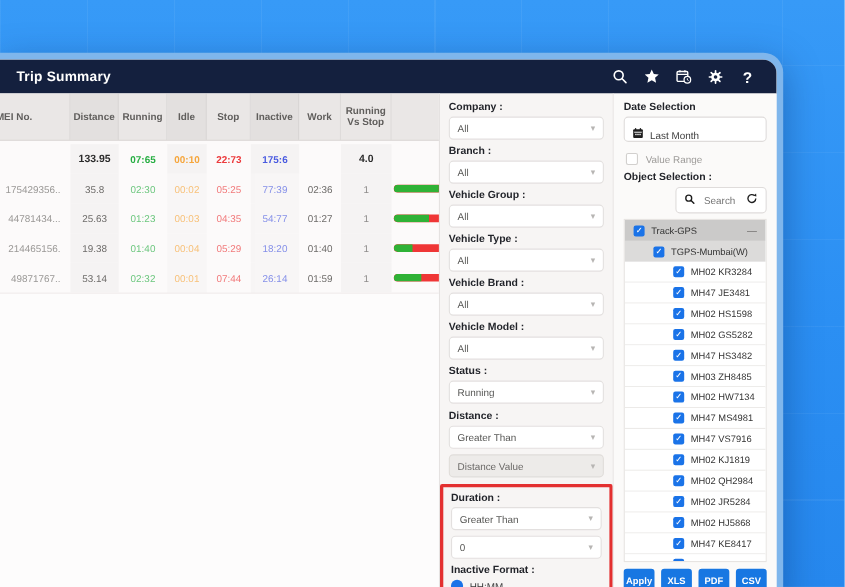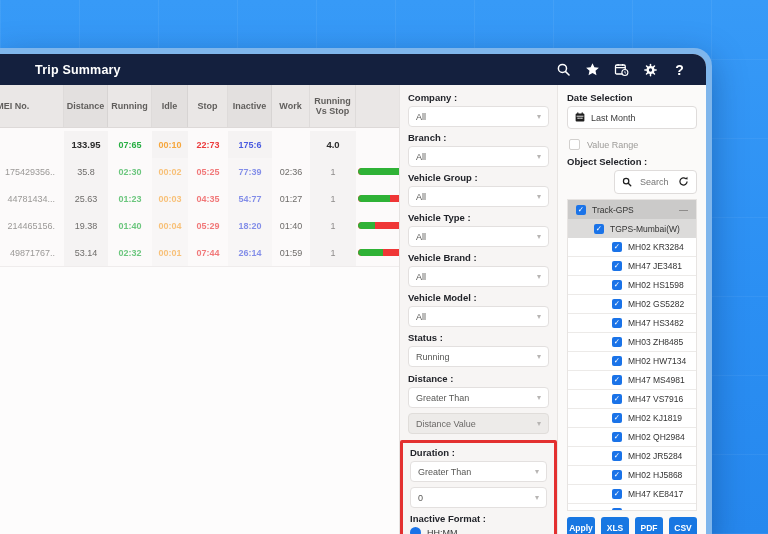--- a/index.html
+++ b/index.html
@@ -9,21 +9,21 @@
   .bg-grid{position:absolute;inset:0;
     background-image:
       repeating-linear-gradient(90deg,rgba(255,255,255,.06) 0 1px,transparent 1px 79px),
       repeating-linear-gradient(0deg,rgba(255,255,255,.05) 0 1px,transparent 1px 79px);}
   .window{position:absolute;left:0;top:48px;width:712px;height:496px;
     background:#7fb6ec;border-radius:0 18px 0 0;padding:6px 6px 0 0;box-sizing:border-box;
     box-shadow:0 10px 34px rgba(0,30,80,.35);}
   .window-inner{width:100%;height:100%;background:#f7f5f5;border-radius:0 13px 0 0;
     overflow:hidden;display:flex;flex-direction:column;}
   .titlebar{flex:0 0 31px;background:#14203e;display:flex;align-items:center;padding:0 15px;}
-  .title{color:#fff;font-size:12.5px;font-weight:bold;letter-spacing:.2px;margin-left:20px;}
+  .title{color:#fff;font-size:12.5px;font-weight:bold;letter-spacing:.2px;}
   .tb-icons{margin-left:auto;display:flex;gap:14px;align-items:center;padding-right:4px;}
   .tb-icons .ic{width:15px;height:15px;display:flex;align-items:center;justify-content:center;cursor:pointer;}
   .qmark{color:#fff;font-size:14px;font-weight:bold;}
   .content{flex:1;display:flex;min-height:0;}
 
   
   .table-area{width:399px;background:#fcfafa;overflow:hidden;position:relative;
     border-right:1px solid #e5e2e1;display:flex;flex-direction:column;}
   .tgrid{display:grid;grid-template-columns:104px 44px 44px 36px 40px 44px 38px 46px 100px;
     width:496px;margin-left:-40px;}
@@ -33,21 +33,21 @@
     border-right:1px solid rgba(0,0,0,.05);}
   .th.shade,.td.shade{background:rgba(0,0,0,.028);}
   .trow{height:27px;}
   .trow.sumrow{margin-top:3px;}
   .td{display:flex;align-items:center;justify-content:center;font-size:9px;color:#8d8b8a;}
   .td.imei{justify-content:flex-end;padding-right:9px;color:#9a9896;}
   .td.dark{color:#6e6c6a;}
   .sum{font-weight:bold;}
   .sum.num{color:#2b2b2b;font-size:9.5px;}
   .c-green{color:#27ae43;} .c-orange{color:#f6a63c;} .c-red{color:#ec3a3c;} .c-blue{color:#4a5be0;}
-  .soft{opacity:.68;font-weight:bold;}
+  .soft{opacity:.68;}
   .bar-cell{display:flex;align-items:center;justify-content:flex-start;padding-left:2px;}
   .bar{width:86px;height:7px;border-radius:4px;background:#ef3636;overflow:hidden;display:flex;}
   .bar span{height:100%;background:#2fb236;border-radius:4px 0 0 4px;}
   .table-tail{flex:1;background:#fdfcfc;border-top:1px solid #efecec;}
 
   
   .filter-col{width:158px;background:#f7f5f4;border-right:1px solid #e8e5e3;
     padding:6px 8px 6px;box-sizing:border-box;display:flex;flex-direction:column;overflow:hidden;}
   .flabel{display:block;font-size:9.5px;font-weight:bold;color:#22242a;margin:1px 0 3px;}
   .select{height:19px;background:#fff;border:1px solid #e3e0df;border-radius:4px;
@@ -61,21 +61,21 @@
   .radio.on{background:#1a73e8;border:none;}
   .radio-lb{font-size:9px;color:#3a3a3a;}
   .btn{background:#1877e2;color:#fff;font-size:8.5px;font-weight:bold;border:none;border-radius:3px;
     height:21px;display:flex;align-items:center;justify-content:center;flex:1;cursor:pointer;
     font-family:"Liberation Sans",sans-serif;}
 
   
   .right-col{flex:1;background:#fbfaf9;padding:6px 9px 6px 9px;box-sizing:border-box;
     display:flex;flex-direction:column;min-width:0;}
   .field{height:21px;background:#fff;border:1px solid #dfdcdb;border-radius:4px;
-    display:flex;align-items:center;gap:6px;padding:0 7px;font-size:9px;color:#3c3c3c;margin-bottom:4px;}
+    display:flex;align-items:flex-end;gap:6px;padding:0 7px;font-size:9px;color:#3c3c3c;margin-bottom:4px;}
   .chk-row{display:flex;align-items:center;gap:7px;margin:6px 0 5px 2px;}
   .chk{width:11px;height:11px;border:1px solid #d2d0ce;border-radius:2px;background:#fff;box-sizing:border-box;}
   .chk-lb{font-size:9px;color:#9d9b99;}
   .search-wrap{position:relative;margin-bottom:5px;}
   .search-field{height:22px;background:#fff;border:1px solid #dfdcdb;border-radius:4px;
     display:flex;align-items:center;gap:6px;padding:0 7px;margin-left:47px;}
   .search-field input{border:none;outline:none;flex:1;font-size:9px;color:#444;min-width:0;
     font-family:"Liberation Sans",sans-serif;background:transparent;}
   .tree{flex:1;border:1px solid #e7e4e2;background:#fff;overflow:hidden;display:flex;flex-direction:column;}
   .trownode{display:flex;align-items:center;gap:6px;height:19px;flex:0 0 19px;font-size:8.5px;color:#333;box-sizing:border-box;}

